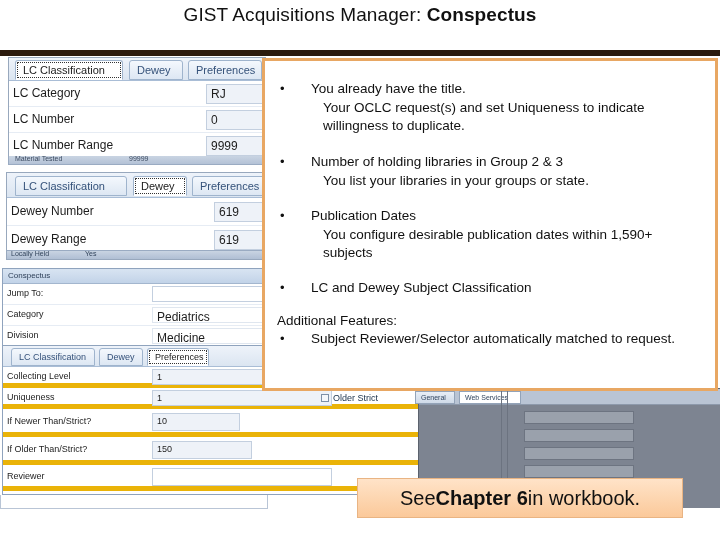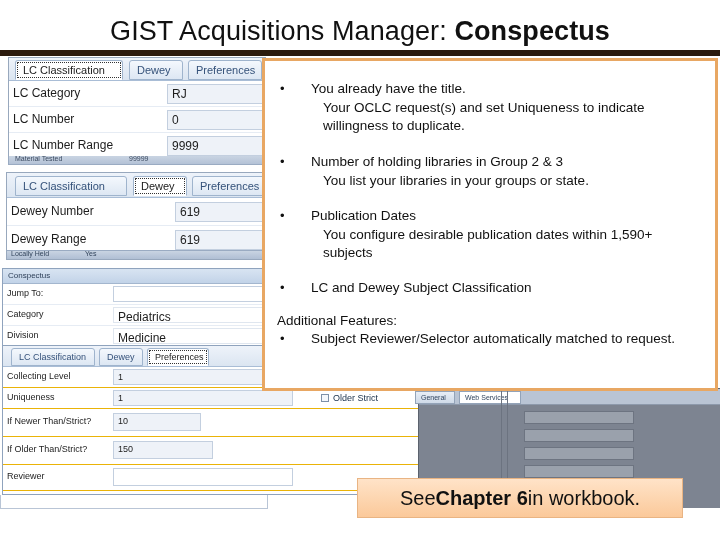--- a/index.html
+++ b/index.html
@@ -6,23 +6,23 @@
   html, body {
     width: 720px; height: 540px;
     background: #ffffff;
     font-family: "Liberation Sans", sans-serif;
     overflow: hidden;
   }
   #stage { position: relative; width: 720px; height: 540px; background: #fff; }
 
   
   #title {
-    position: absolute; left: 0; top: 16px; width: 720px;
+    position: absolute; left: 0; top: 4px; width: 720px;
     text-align: center;
-    font-size: 27px; color: #111; letter-spacing: .1px;
+    font-size: 19px; color: #111; letter-spacing: .1px;
     white-space: nowrap;
   }
   #title .bold { font-weight: bold; }
 
   
   #top-rule {
     position: absolute; left: 0; top: 50px; width: 720px; height: 6px;
     background: #2b1a0d;
   }
 
@@ -62,21 +62,21 @@
   .row .lbl {
     position: absolute; left: 4px; top: 5px;
     font-size: 12px; color: #1d1d1d; white-space: nowrap;
   }
   .row .fld {
     position: absolute; top: 3px; height: 20px;
     background: #eef2f8;
     border: 1px solid #c3cfdf;
     font-size: 12px; color: #1d1d1d;
     padding: 2px 0 0 4px;
-    white-space: nowrap; overflow: hidden;
+    white-space: nowrap; overflow: hidden; margin-left: 39px;
   }
   .row .fld.blank { background: #ffffff; }
 
   
   #shot-lc { left: 8px; top: 57px; width: 258px; height: 104px; }
   
   #shot-lc-sliver {
     position: absolute; left: 8px; top: 156px; width: 258px; height: 9px;
     background: linear-gradient(#c9d4e2, #b4c2d6);
     border: 1px solid #9aabc2; border-top: none;
@@ -96,21 +96,21 @@
     background: linear-gradient(#d8e4f2, #c2d3e8);
     border-bottom: 1px solid #a3b6ce;
     font-size: 8px; color: #2c3e57; padding: 2px 0 0 5px;
   }
 
   
   #shot-prefs {
     left: 2px; top: 345px; width: 420px; height: 150px;
     border-color: #8fa3bd;
   }
-  #shot-prefs .row { border-bottom: 1px solid #eab308; }
+  #shot-prefs .row { border-bottom: 5px solid #eab308; }
   #shot-prefs .tabstrip { height: 21px; }
 
   .chk {
     position: absolute; font-size: 9px; color: #20364f;
     white-space: nowrap;
   }
   .chk i {
     display: inline-block; width: 8px; height: 8px;
     border: 1px solid #7d90a8; background: #f4f7fb;
     margin-right: 4px; vertical-align: -1px;

